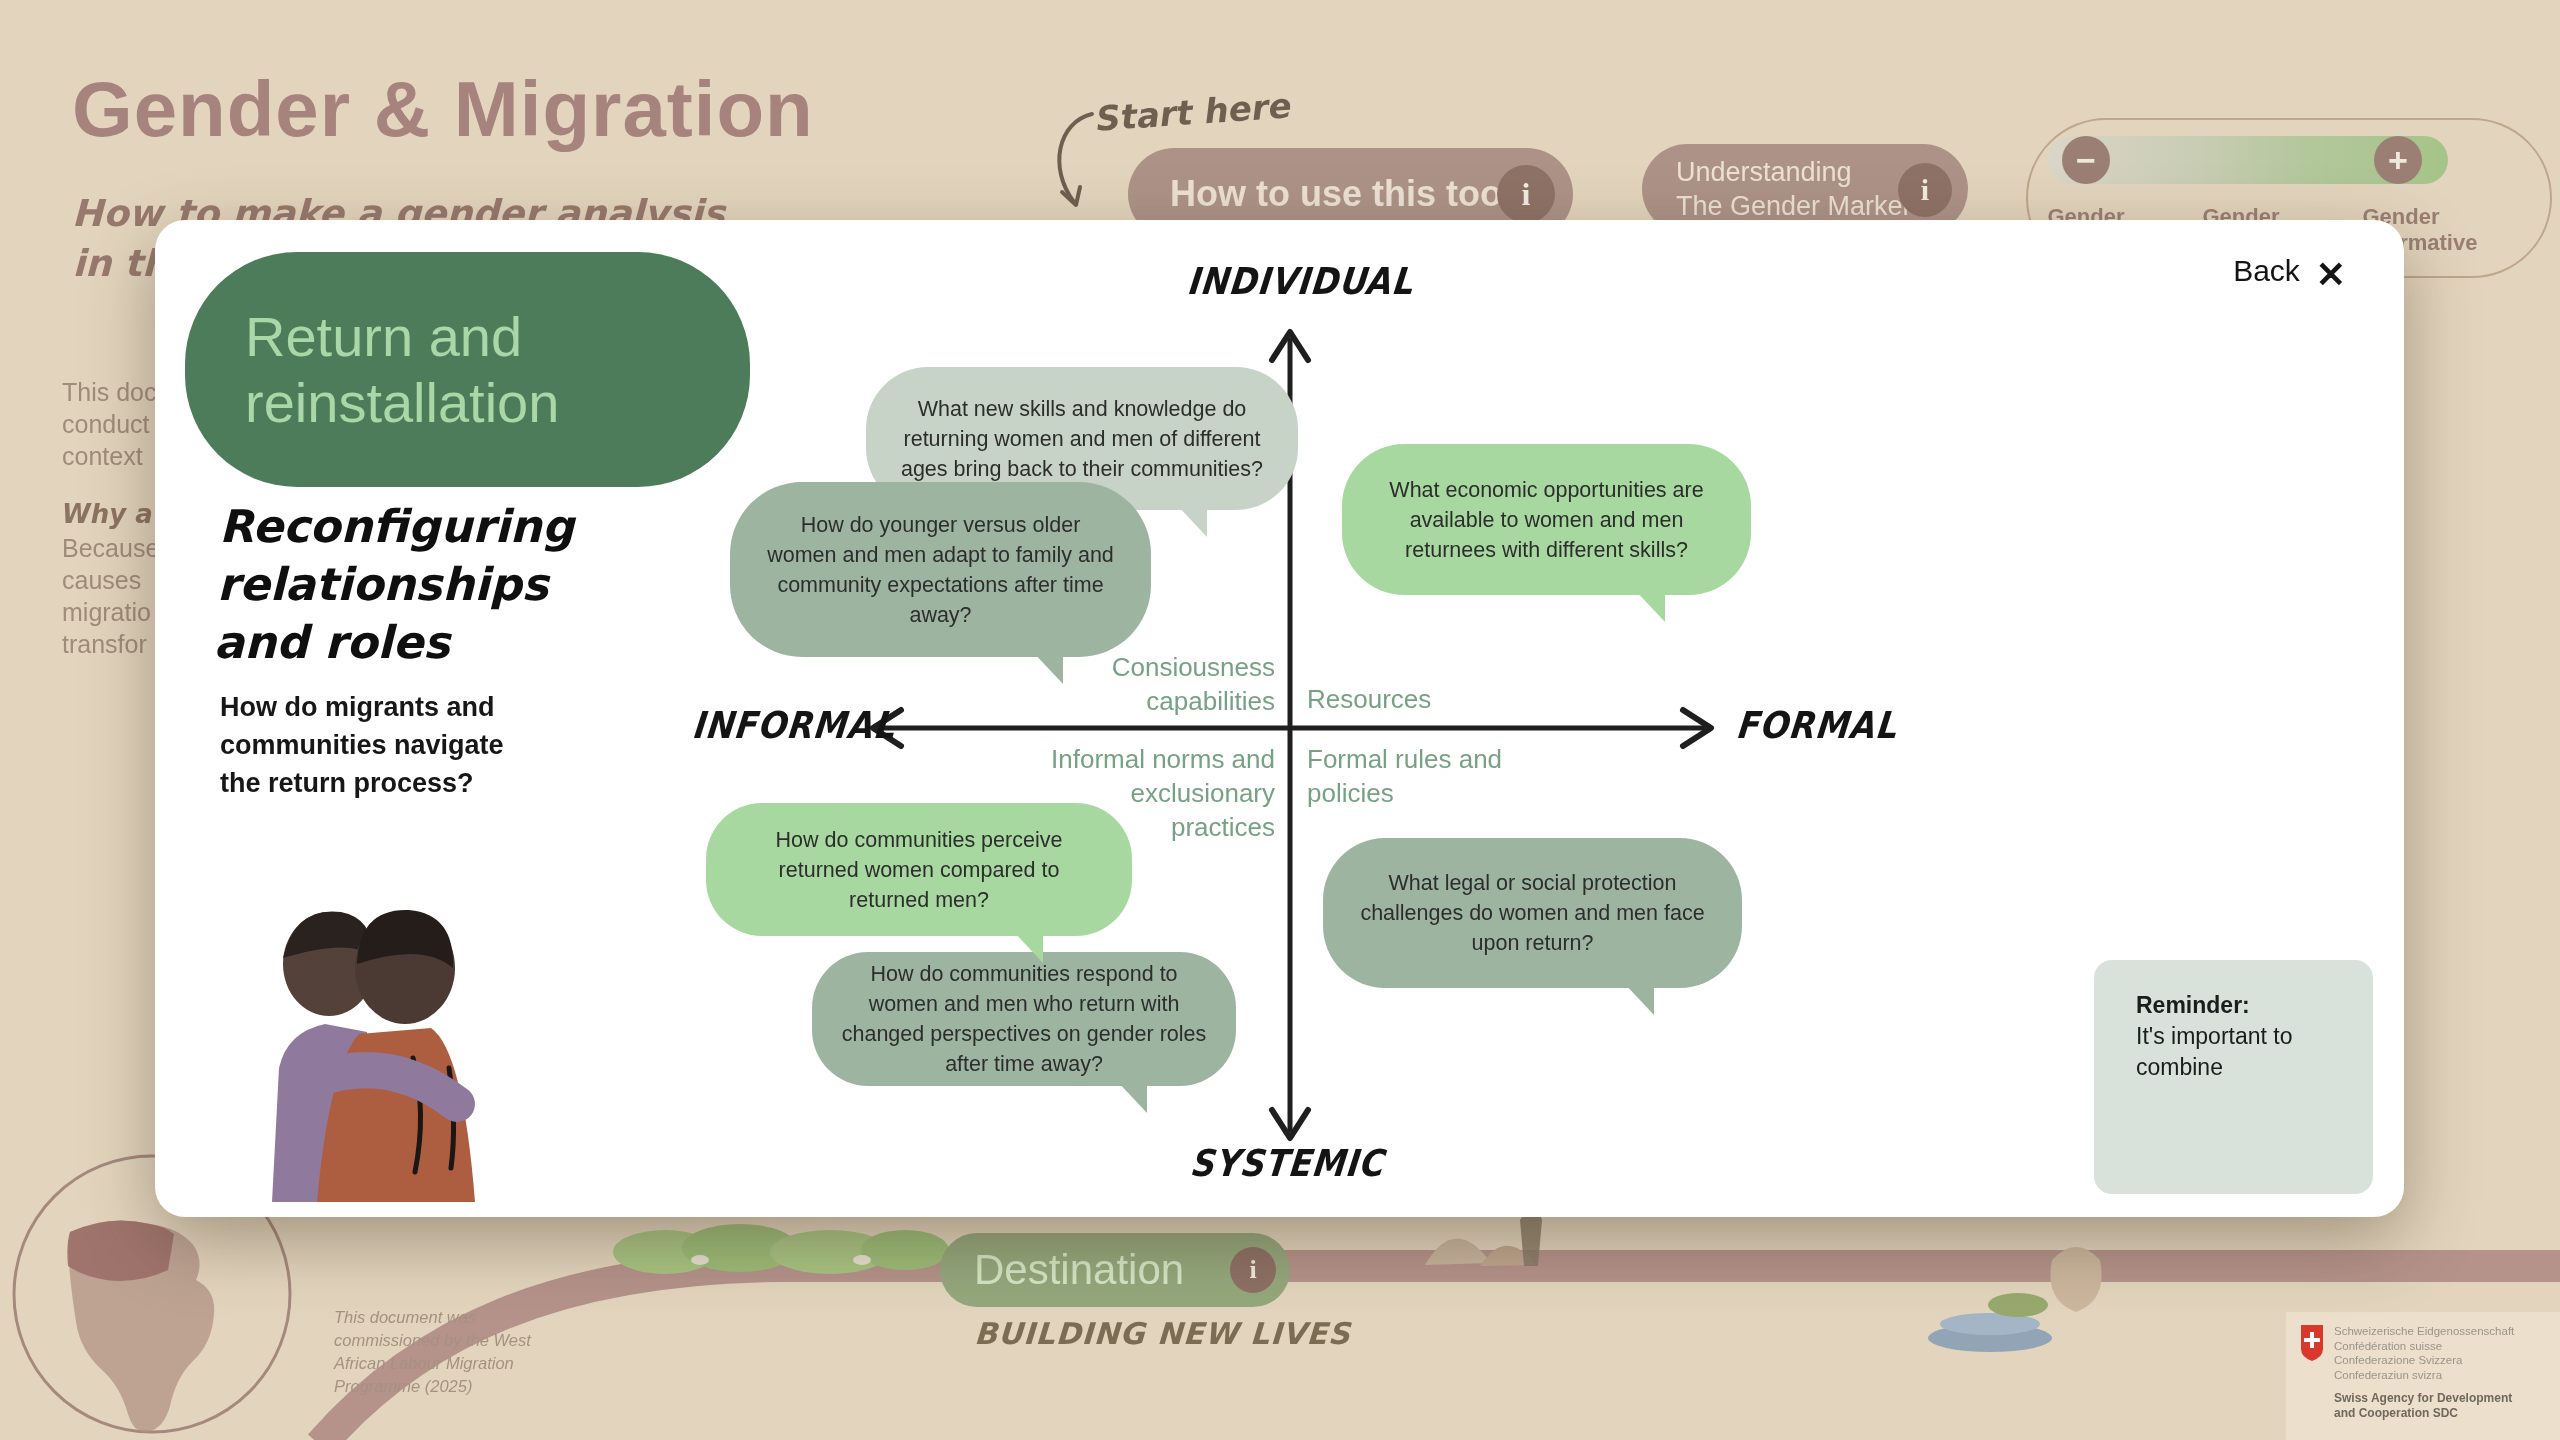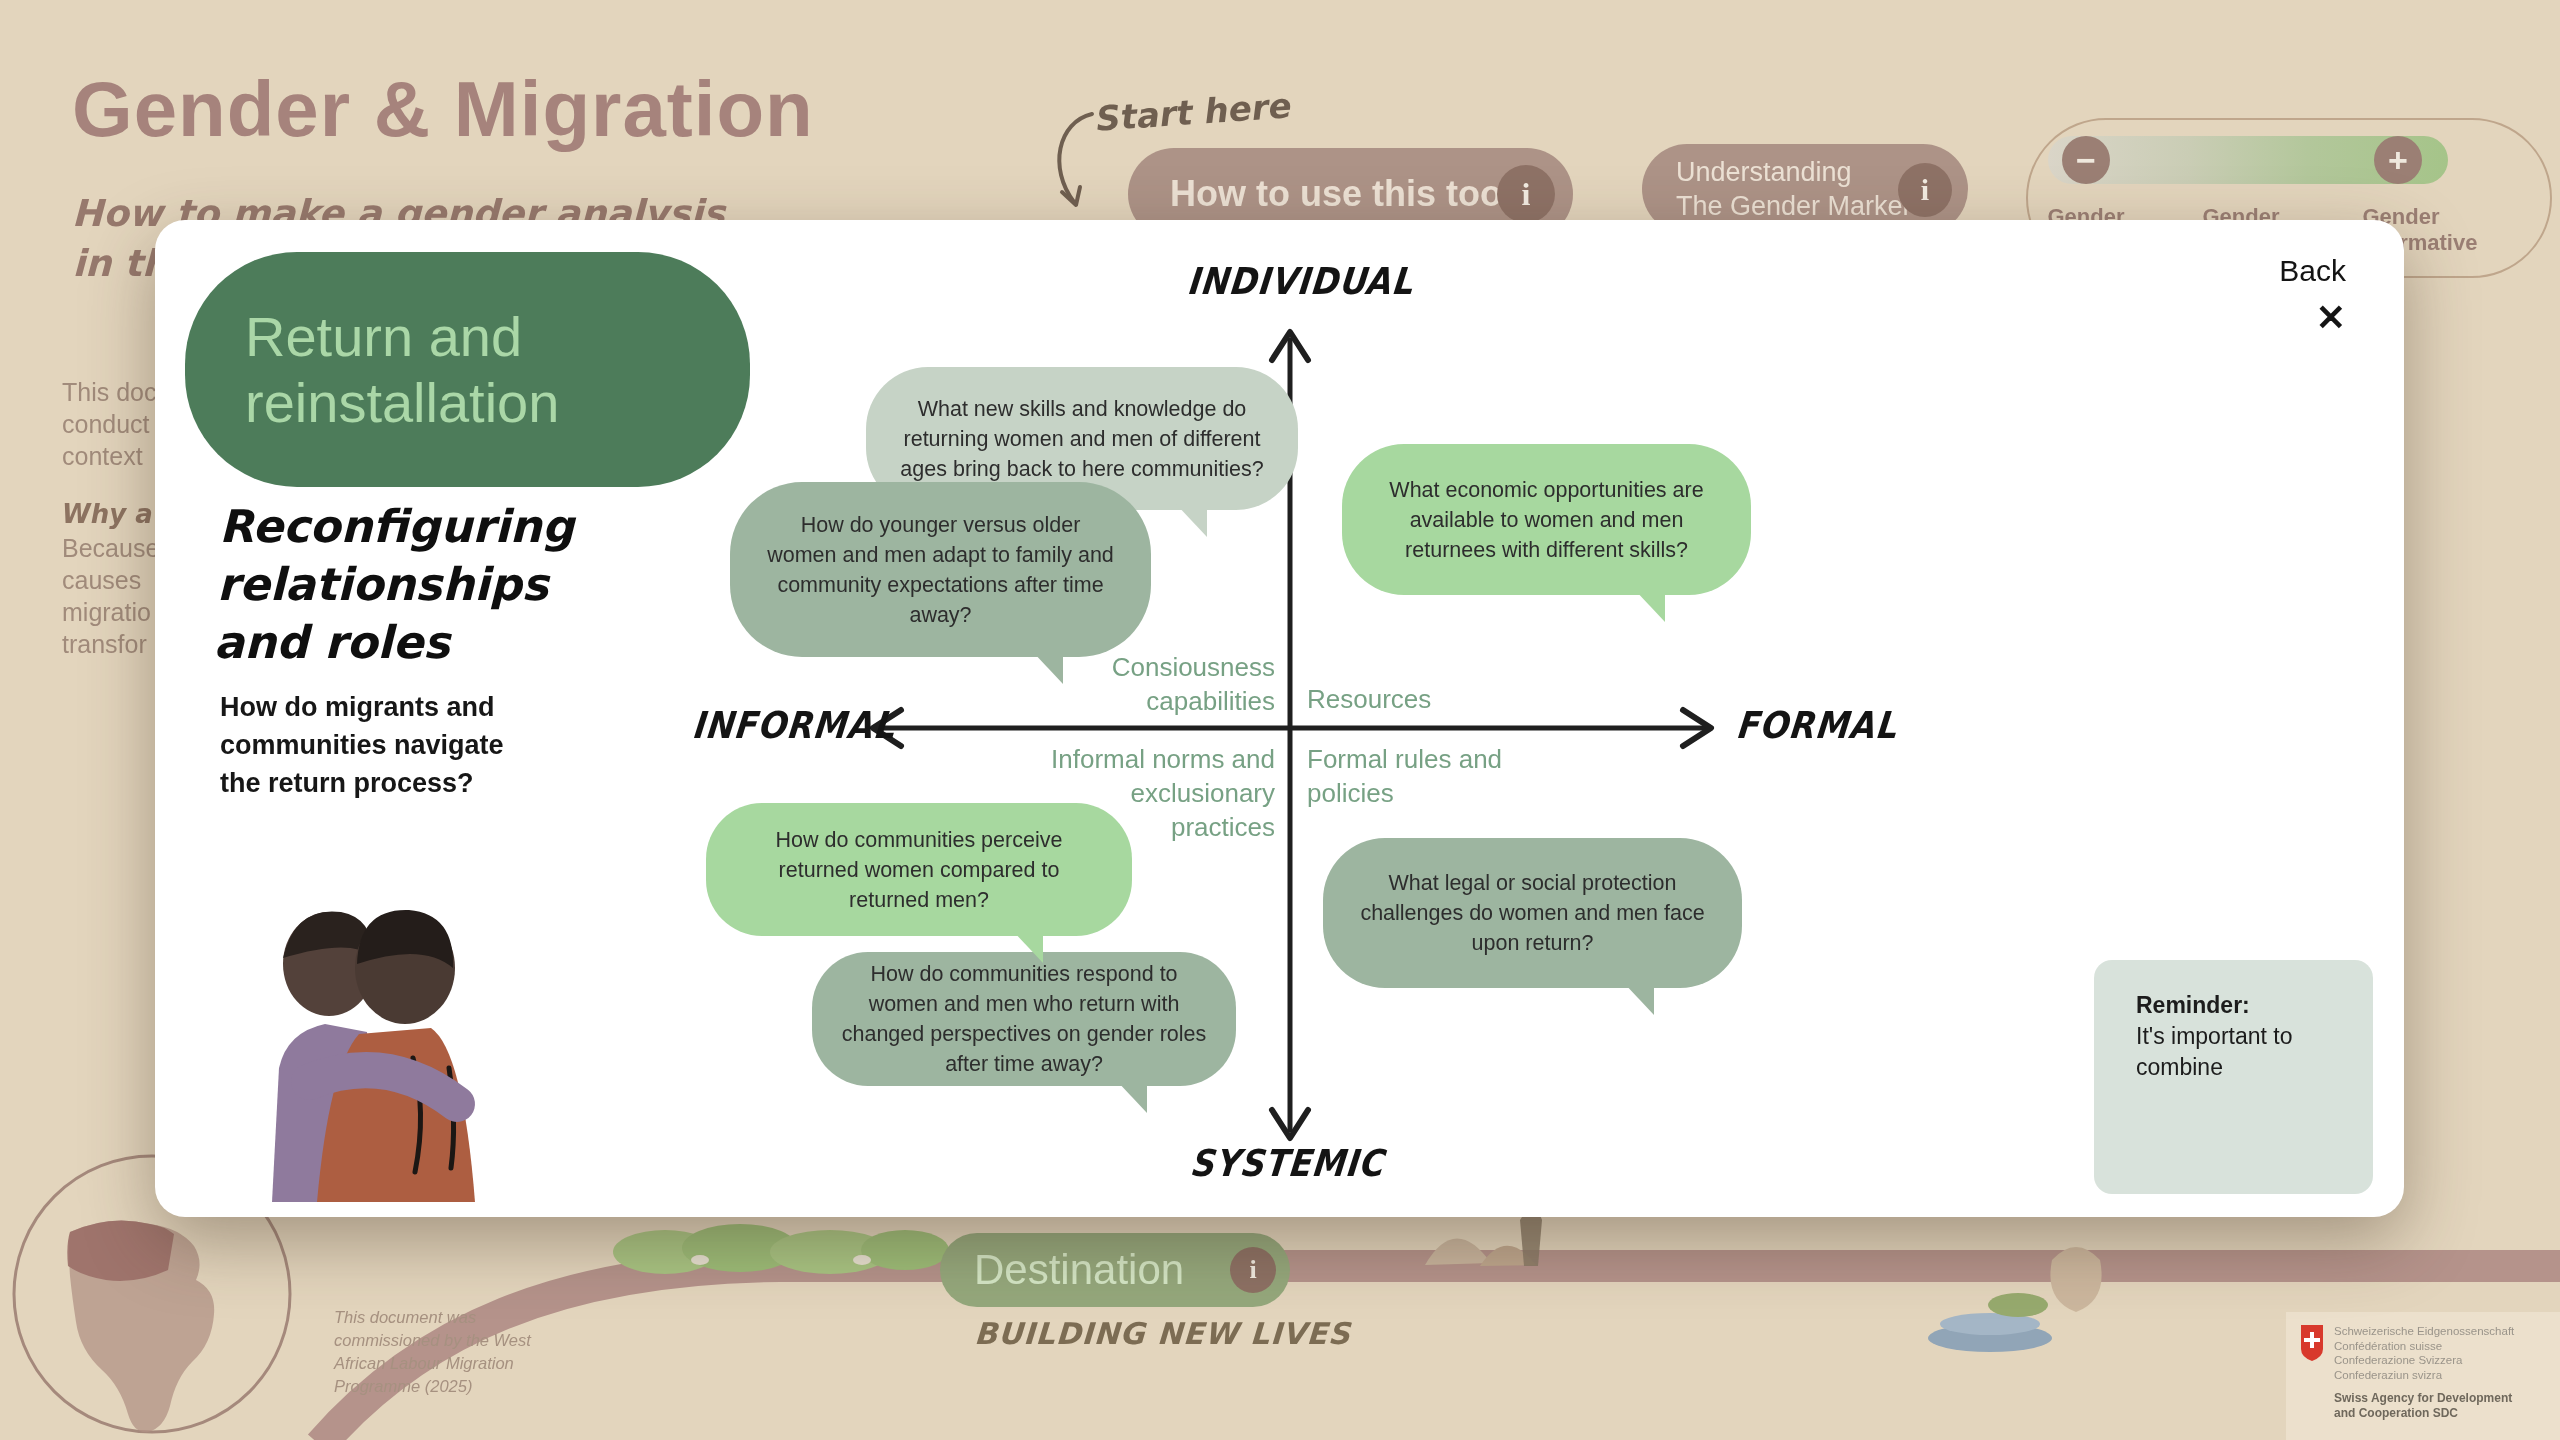--- a/index.html
+++ b/index.html
@@ -21,21 +21,21 @@
               background:linear-gradient(90deg,#dad5c8 0%,#cacdb5 35%,#b3c79b 65%,#a5c489 100%);}
   .mk-circle{width:48px;height:48px;border-radius:50%;background:#9b7f74;color:#efe8dd;
              display:flex;align-items:center;justify-content:center;font-size:34px;font-weight:bold;top:136px;}
   .mk-label{top:204px;font-size:22px;font-weight:bold;color:#9b7f74;text-align:center;line-height:26px;}
   
   .modal{left:155px;top:220px;width:2249px;height:997px;background:#ffffff;border-radius:30px;
          box-shadow:0 24px 70px rgba(60,45,30,.38);}
   .modal-pill{left:30px;top:32px;width:565px;height:235px;background:#4d7c5a;border-radius:112px;
               display:flex;align-items:center;}
   .modal-pill-text{padding-left:60px;font-size:56px;line-height:66px;color:#aad7a7;width:430px;}
-  .back-row{right:58px;top:34px;display:flex;align-items:flex-end;gap:9px;color:#141414;cursor:pointer;flex-direction:column;}
+  .back-row{right:58px;top:34px;display:flex;align-items:flex-start;gap:16px;color:#141414;cursor:pointer;}
   .script-head{left:65px;top:278px;width:400px;font-size:45px;line-height:58px;color:#0f0f0f;transform:skewX(-3deg);}
   .q-text{left:65px;top:468px;width:330px;font-size:27px;line-height:38px;font-weight:bold;color:#171717;}
   .axis-label{font-size:33px;color:#141414;transform:skewX(-8deg) scaleY(1.12);letter-spacing:1px;white-space:nowrap;}
   .quad-label{font-size:26px;line-height:34px;color:#77a184;}
   .bubble{border-radius:62px;display:flex;align-items:center;justify-content:center;text-align:center;
           font-size:21.5px;line-height:30px;color:#2d2d2d;padding:0 34px;box-sizing:border-box;}
   .bubble:after{content:"";position:absolute;bottom:-27px;right:21%;width:0;height:0;
                 border-top:33px solid #000;border-left:31px solid transparent;}
   .b-pale{background:#c6d3c6;} .b-pale:after{border-top-color:#c6d3c6;}
   .b-sage{background:#9db5a0;} .b-sage:after{border-top-color:#9db5a0;}
@@ -193,21 +193,21 @@
     <div class="abs axis-label marker" style="left:1035px;top:924px;width:200px;text-align:center;">SYSTEMIC</div>
     <div class="abs axis-label marker" style="left:540px;top:486px;width:170px;text-align:right;">INFORMAL</div>
     <div class="abs axis-label marker" style="left:1584px;top:486px;width:170px;">FORMAL</div>
 
     <div class="abs quad-label" style="left:920px;top:430px;width:200px;text-align:right;">Consiousness capabilities</div>
     <div class="abs quad-label" style="left:1152px;top:462px;width:200px;">Resources</div>
     <div class="abs quad-label" style="left:890px;top:522px;width:230px;text-align:right;">Informal norms and exclusionary practices</div>
     <div class="abs quad-label" style="left:1152px;top:522px;width:200px;">Formal rules and policies</div>
 
     <div class="abs bubble b-pale" style="left:711px;top:147px;width:432px;height:143px;z-index:1;">
-      <span>What new skills and knowledge do returning women and men of different ages bring back to here communities?</span>
+      <span>What new skills and knowledge do returning women and men of different ages bring back to their communities?</span>
     </div>
     <div class="abs bubble b-sage" style="left:575px;top:262px;width:421px;height:175px;border-radius:72px;z-index:2;">
       <span>How do younger versus older women and men adapt to family and community expectations after time away?</span>
     </div>
     <div class="abs bubble b-green" style="left:1187px;top:224px;width:409px;height:151px;">
       <span>What economic opportunities are available to women and men returnees with different skills?</span>
     </div>
     <div class="abs bubble b-green" style="left:551px;top:583px;width:426px;height:133px;border-radius:56px;z-index:2;">
       <span>How do communities perceive returned women compared to returned men?</span>
     </div>

